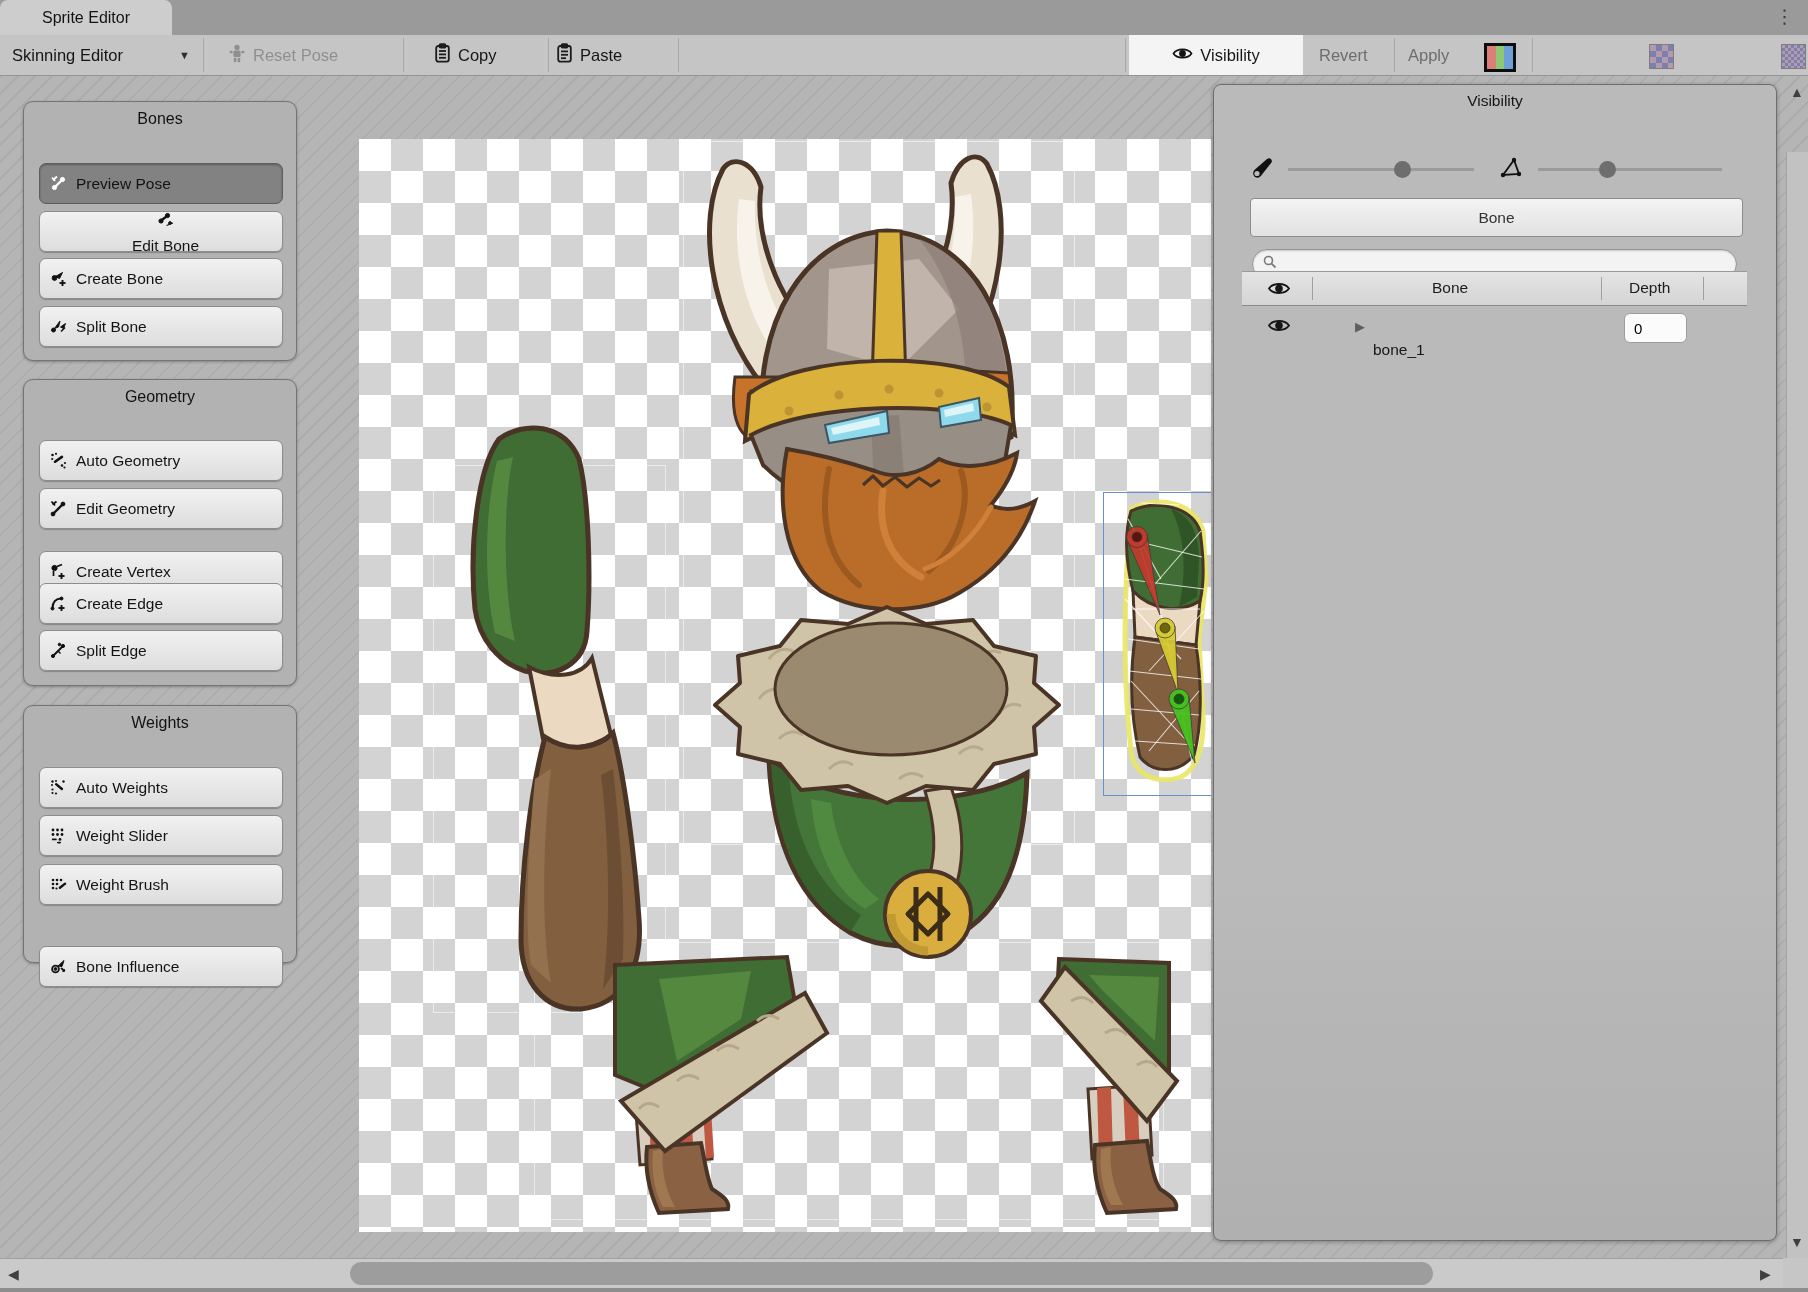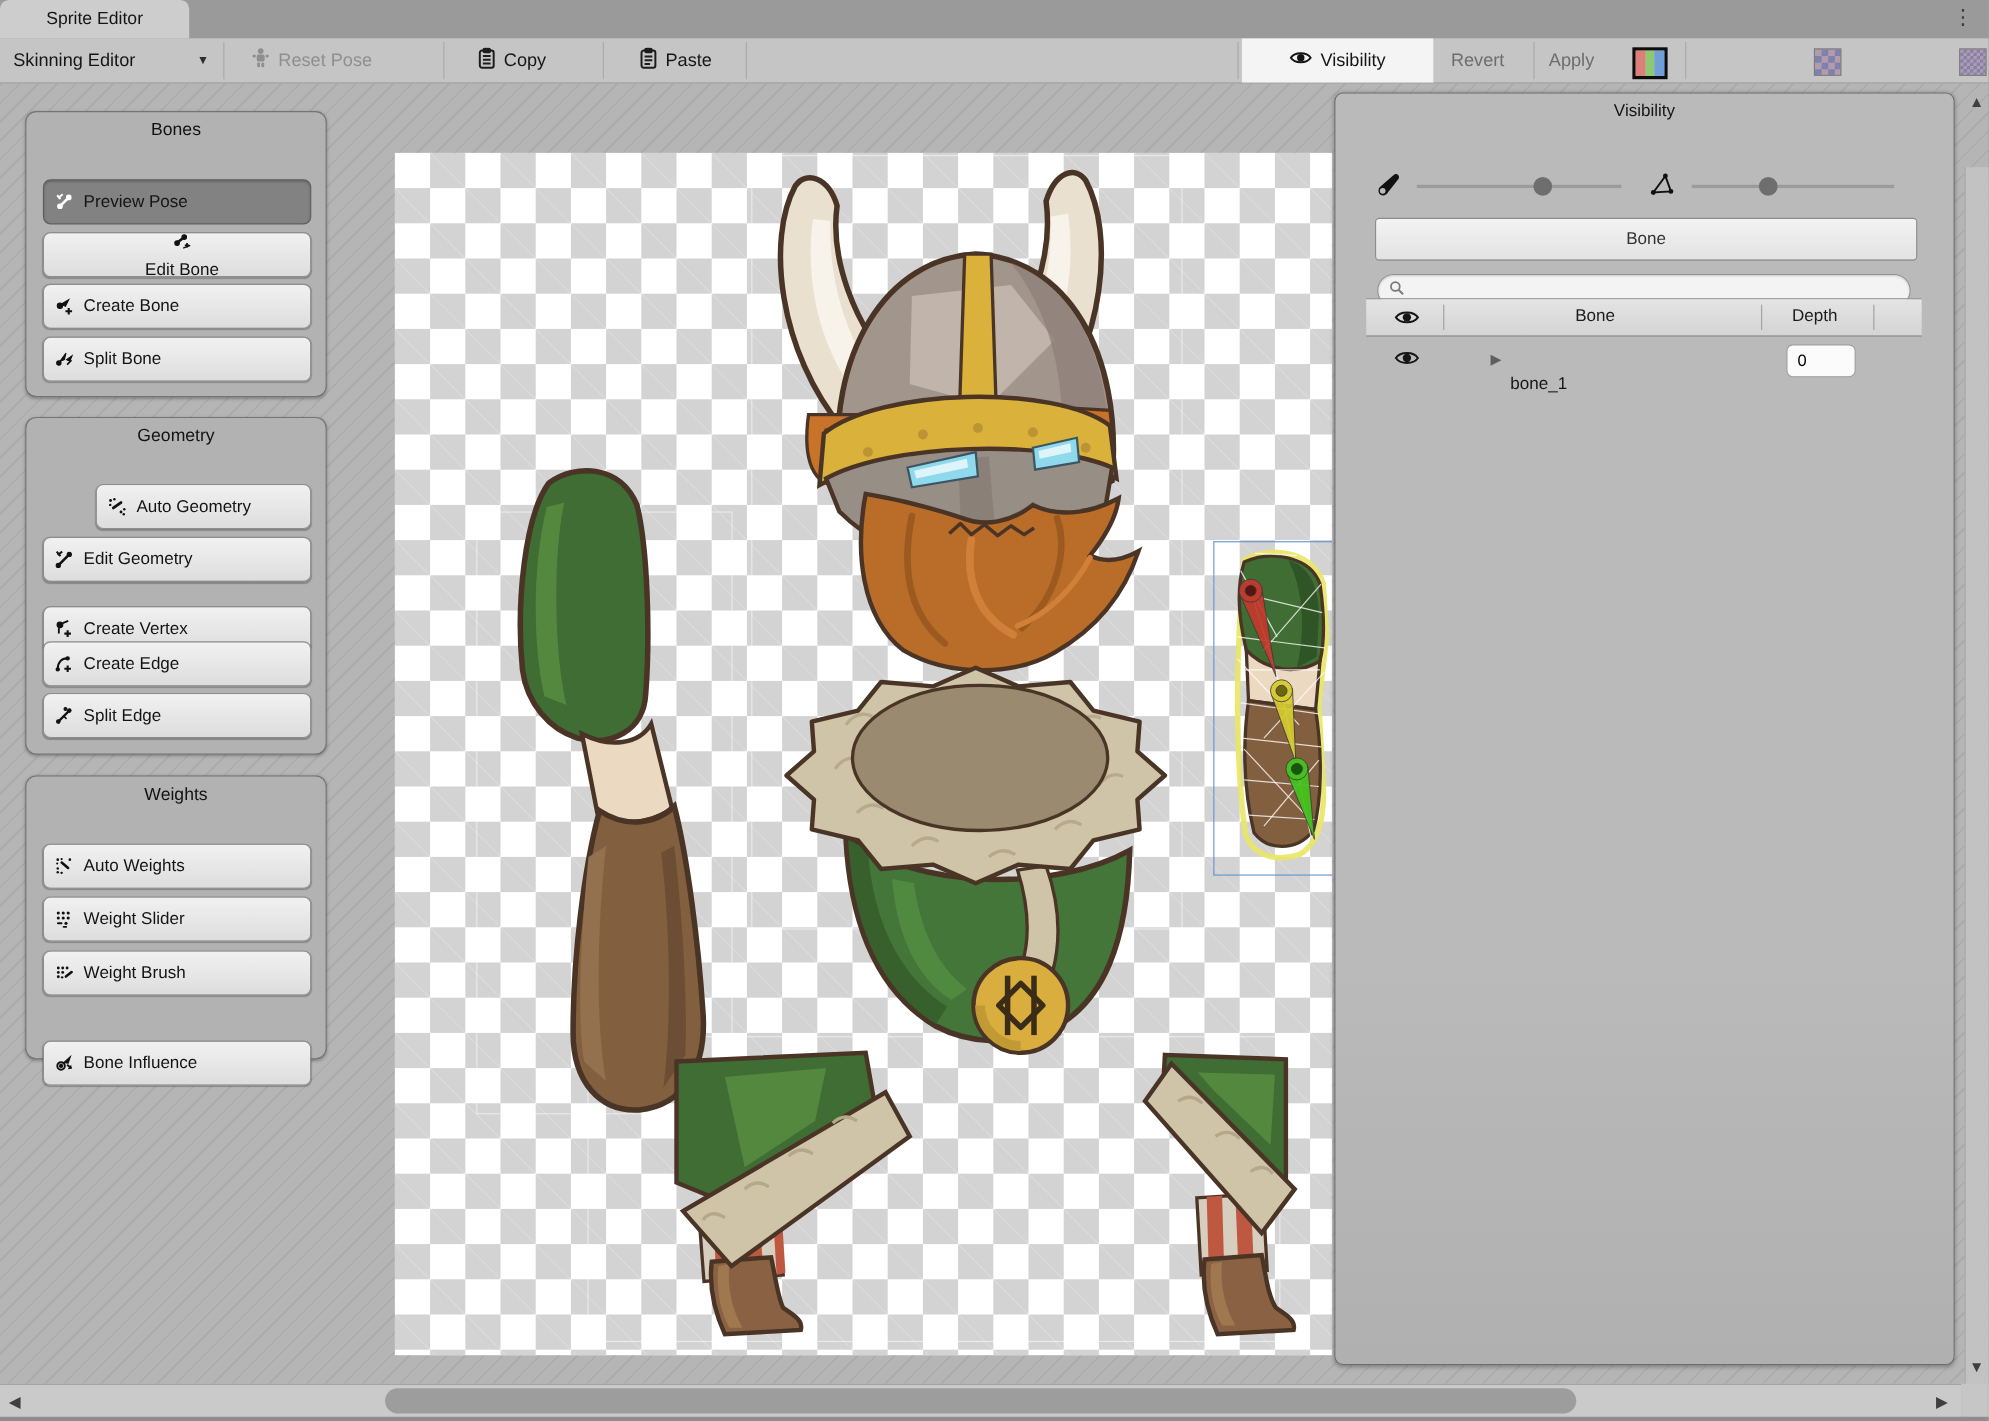--- a/index.html
+++ b/index.html
@@ -135,21 +135,21 @@
           <line x1="5" y1="8" x2="12" y2="8"></line>
               <line x1="5" y1="11.4" x2="12" y2="11.4"></line>
               <line x1="5" y1="14.8" x2="12" y2="14.8"></line>
         </g>
           </svg>
       </span>
       <span class="tb-label">Copy</span>
     </div>
     <div class="tb-sep" style="left:548px;"></div>
 
-    <div class="tb-item" style="left:581px;">
+    <div class="tb-item" style="left:556px;">
       <span>
         <svg width="17" height="20" viewBox="0 0 17 20">
             <g fill="none" stroke="#1c1c1c" stroke-width="1.8">
           <rect x="2.2" y="3" width="12.6" height="15.6" rx="2"></rect>
               <rect x="5.5" y="1.2" width="6" height="3.4" rx="1.2" fill="#1c1c1c"></rect>
           <line x1="5" y1="8.4" x2="12" y2="8.4"></line>
               <line x1="5" y1="11.8" x2="12" y2="11.8"></line>
               <line x1="5" y1="15.2" x2="10" y2="15.2"></line>
         </g>
           </svg>
@@ -397,21 +397,21 @@
                 <line x1="11" y1="13.5" x2="15" y2="9.5" stroke-width="1.6"></line>
           </g>
             </svg>
         </span>
         <span>Split Bone</span>
       </div>
     </div>
 
     <div class="panel" style="left:23px;top:303px;width:272px;height:305px;">
       <div class="panel-title">Geometry</div>
-      <div class="tool-btn" style="top:60px;margin-left:48px;">
+      <div class="tool-btn" style="top:60px;">
         <span class="ticon">
           <svg width="17" height="17" viewBox="0 0 17 17">
               <g fill="currentColor">
             <rect x="3" y="6" width="11" height="2.6" rx="1.3" transform="rotate(-35 8.5 7.3)"></rect>
             <circle cx="2.5" cy="3" r="1.3"></circle>
                 <circle cx="6" cy="1.8" r="1.1"></circle>
                 <circle cx="2.2" cy="7" r="1.1"></circle>
             <circle cx="12" cy="13.5" r="1.3"></circle>
                 <circle cx="15" cy="11" r="1.1"></circle>
                 <circle cx="14.5" cy="15.5" r="1.1"></circle>

